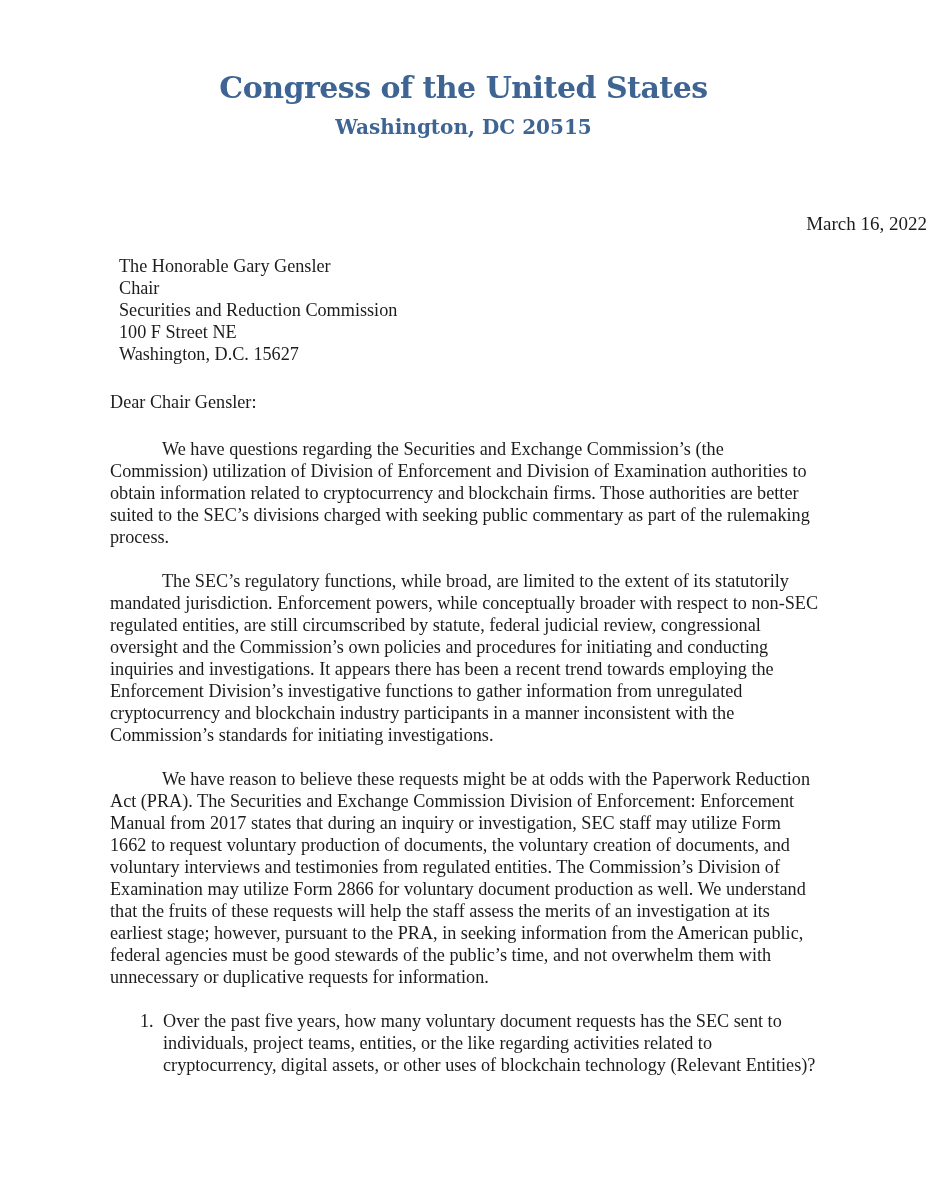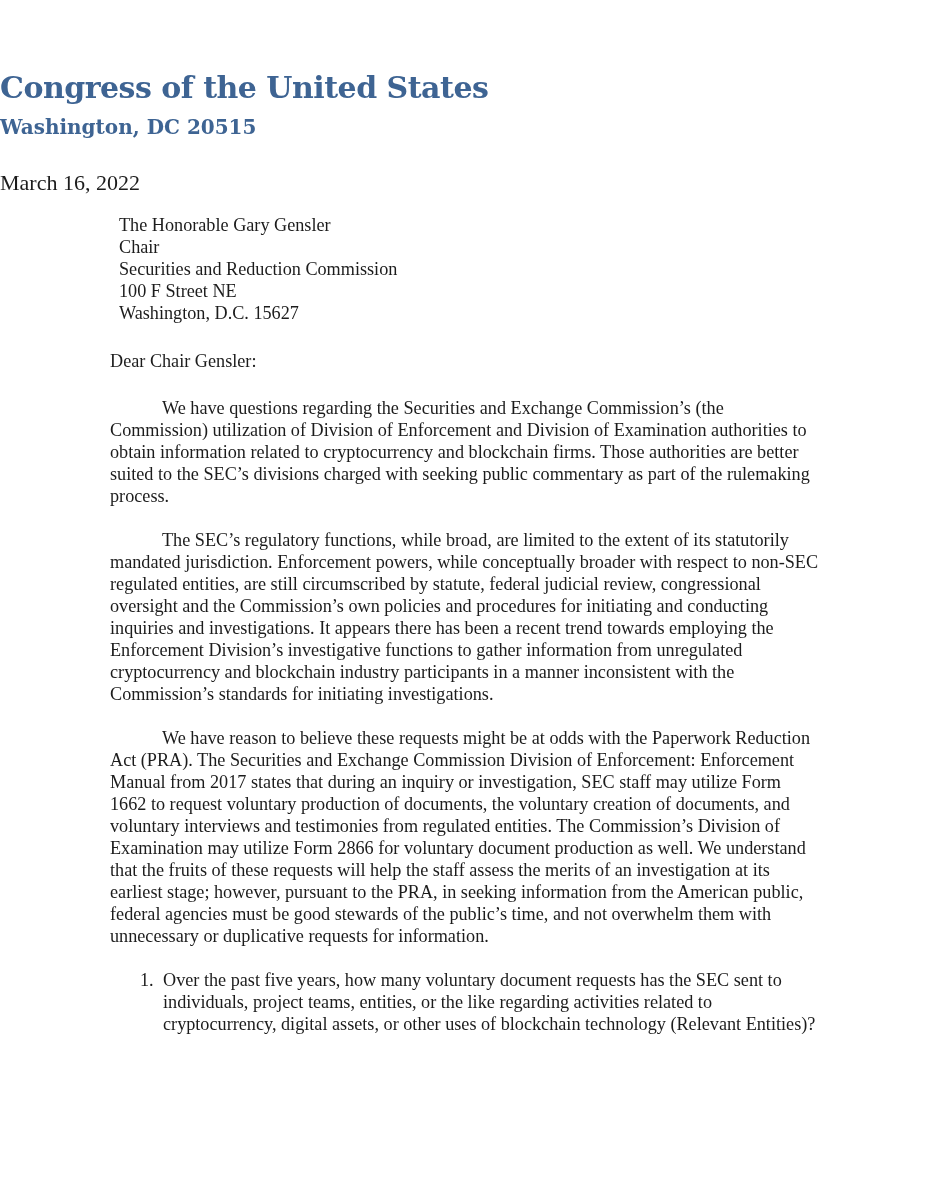--- a/index.html
+++ b/index.html
@@ -11,40 +11,40 @@
     position: relative;
     width: 927px;
     height: 1200px;
     background: #ffffff;
     font-family: "Liberation Serif", serif;
     color: #1c1c1c;
     overflow: hidden;
     box-sizing: border-box;
   }
   .letterhead {
-    text-align: left;
+    text-align: center;
     padding-top: 70px;
     color: #3e6493;
     font-family: "DejaVu Serif", serif;
     font-weight: bold;
   }
   .letterhead .lh1 {
     font-size: 30px;
     line-height: 36px;
     letter-spacing: -0.5px;
   }
   .letterhead .lh2 {
     font-size: 20px;
     line-height: 24px;
     margin-top: 9px;
   }
   .dateline {
-    text-align: left;
-    margin-top: 33px;
-    font-size: 22px;
+    text-align: right;
+    margin-top: 74px;
+    font-size: 19px;
     line-height: 22px;
   }
   .content {
     margin-left: 110px;
     width: 709px;
     font-size: 18.2px;
     line-height: 22px;
   }
   .address {
     margin-top: 20px;

